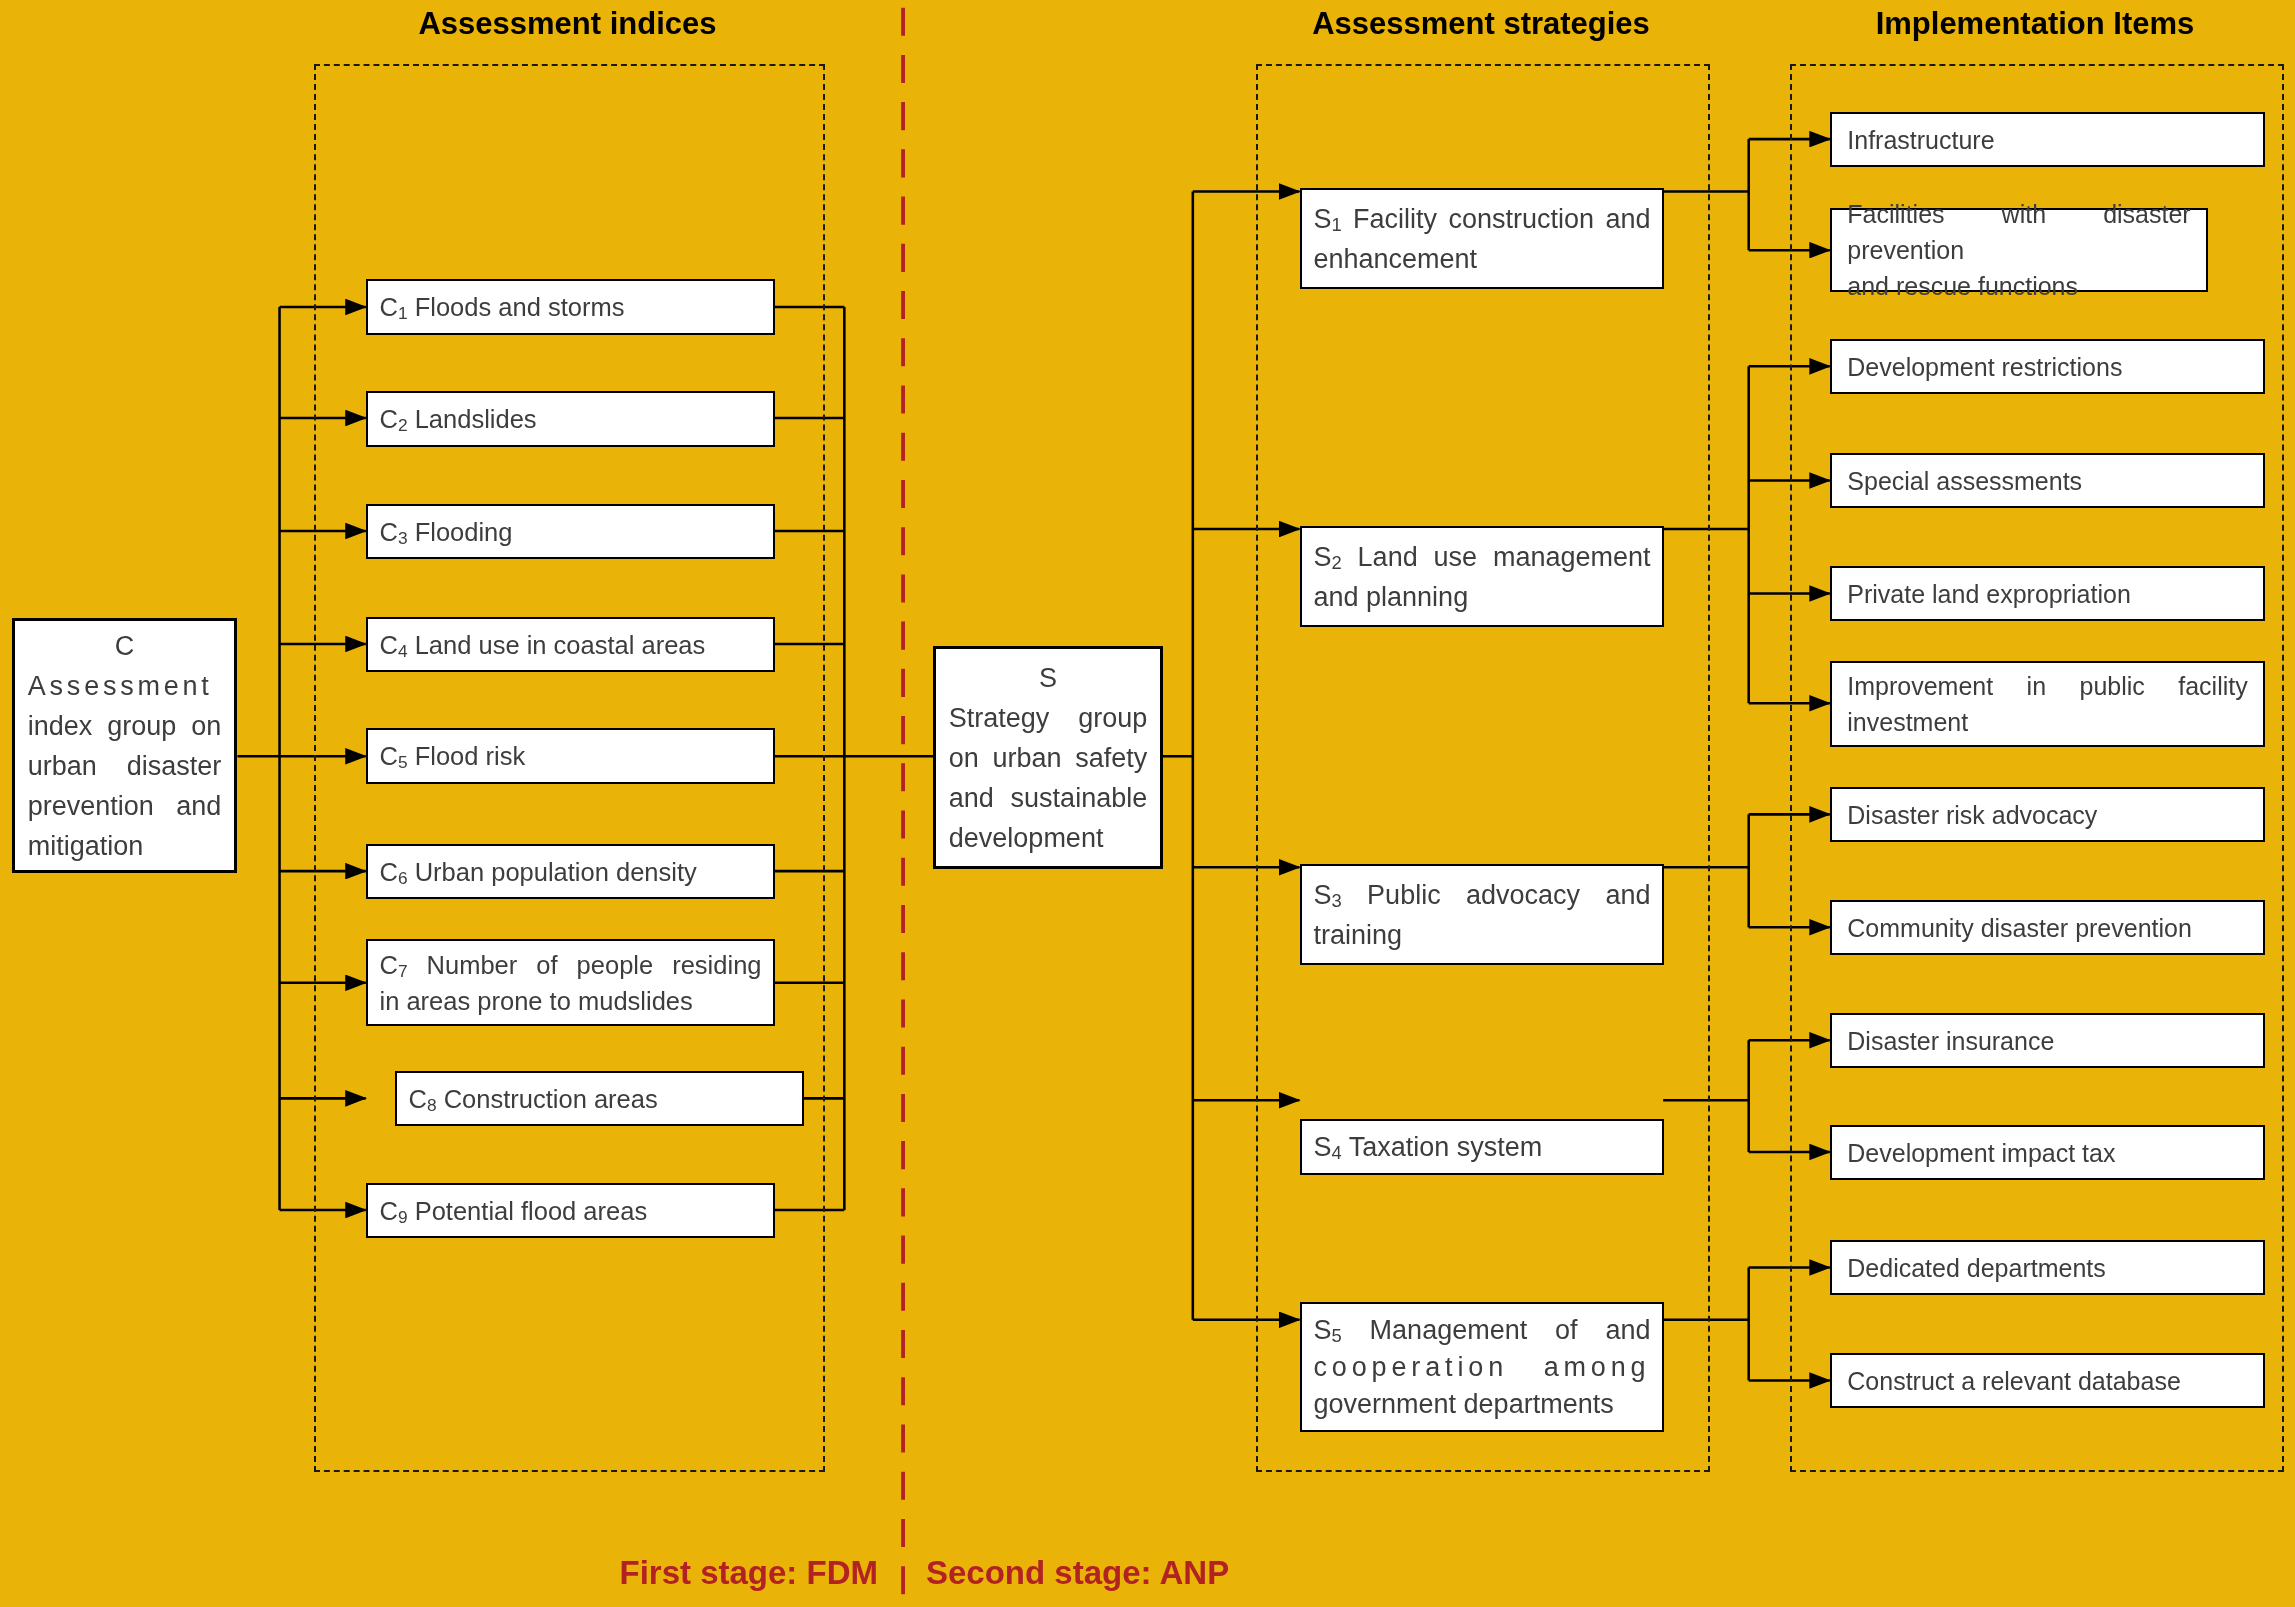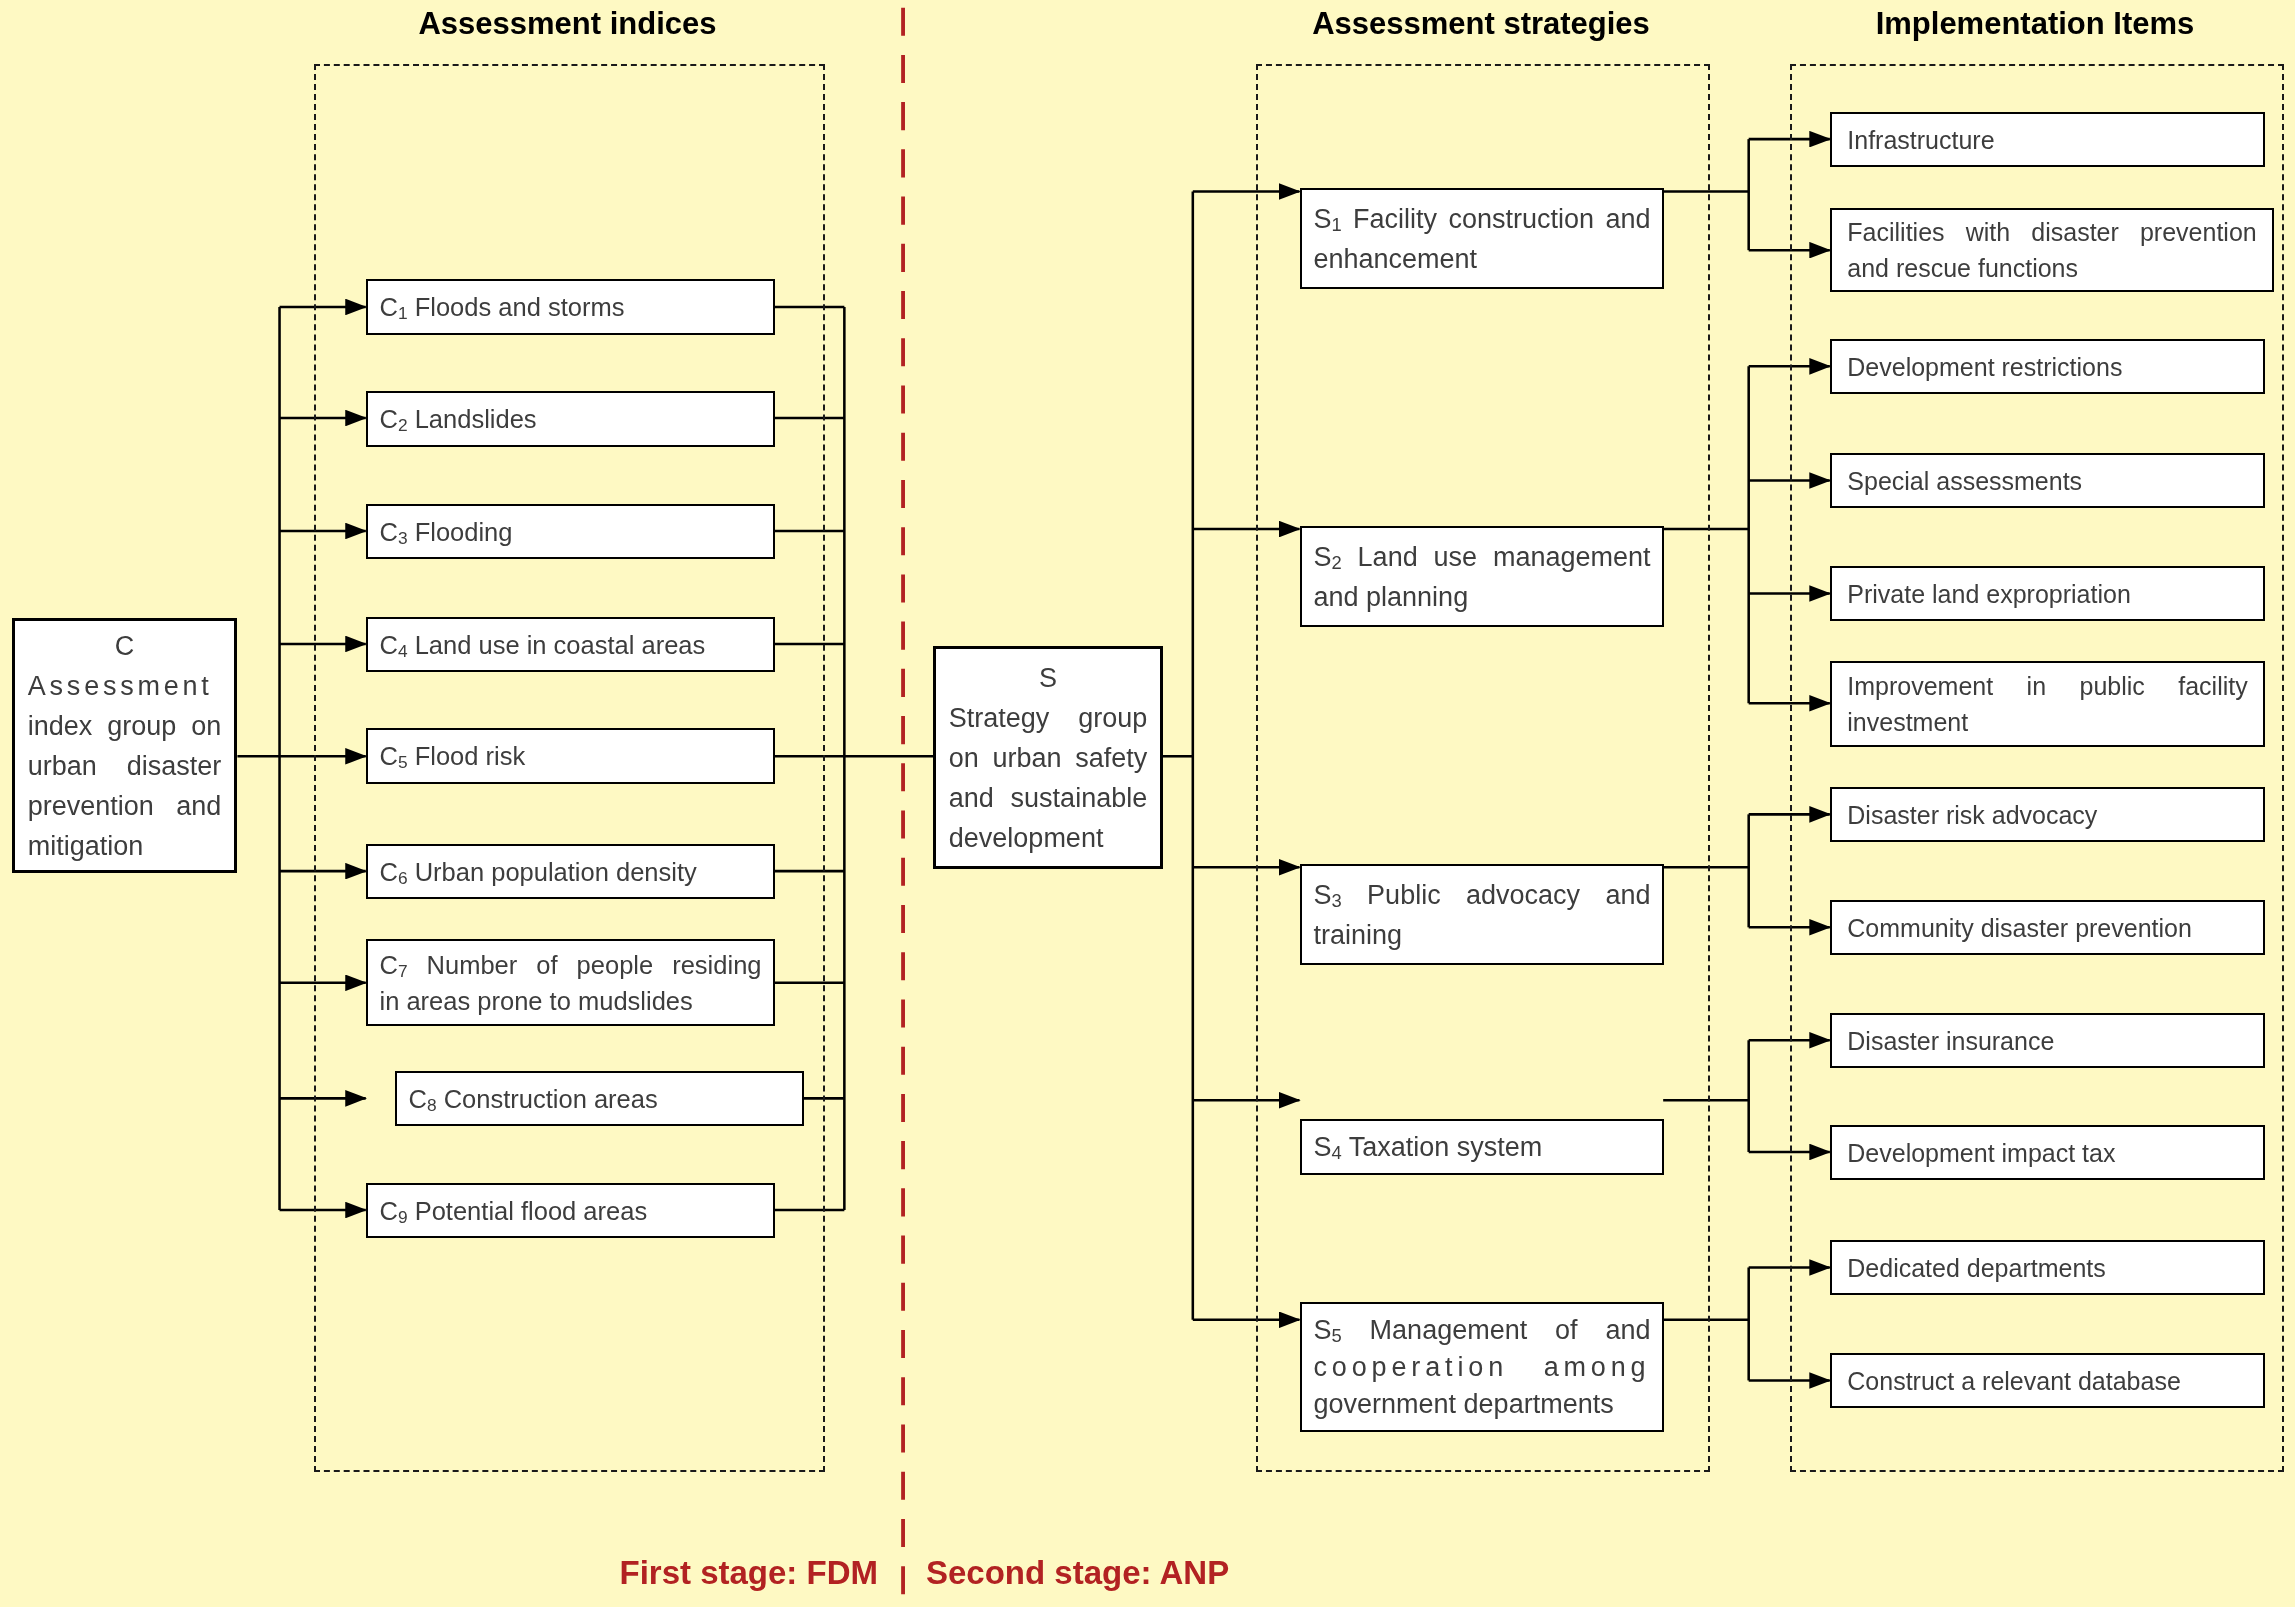--- a/index.html
+++ b/index.html
@@ -1,16 +1,16 @@
 <!DOCTYPE html>
 <html style="font-size:10.2px"><head>
 <meta charset="utf-8">
 <style>
   html,body{margin:0;padding:0;background:#ffffff;}
-  .canvas{position:relative;width:2295px;height:1607px;background:#fef9c3;
+  .canvas{position:relative;width:2295px;height:1607px;background:#eab308;
           font-family:"Liberation Sans",sans-serif;color:#3d3d3d;overflow:hidden;}
   .wires{position:absolute;left:0;top:0;}
   .hdr{position:absolute;font-weight:bold;font-size:31px;color:#000;text-align:center;}
   .container{position:absolute;border:2.6px dashed #1a1a1a;background:transparent;}
   .gbox{position:absolute;border:3.2px solid #000;background:#fff;box-sizing:border-box;
         display:flex;flex-direction:column;justify-content:center;
         padding:0 12.8px;font-size:27px;line-height:40px;}
   .nbox{position:absolute;border:2.6px solid #000;background:#fff;box-sizing:border-box;
         display:flex;flex-direction:column;justify-content:center;padding:0 11.5px;}
   .cbox{font-size:25.5px;line-height:36px;}
@@ -171,21 +171,21 @@
   </div>
   <div class="nbox sbox" style="left:1300px;top:1255px;width:364px;height:130px;line-height:37px;">
     <div class="jline"><span class="pfx"><span>S</span><sub>5</sub></span> <span>Management of and</span></div>
     <div class="lsp-s5">cooperation among</div>
     <div class="lline">government departments</div>
   </div>
 
   <div class="nbox ibox" style="left:1830px;top:112px;width:435px;height:55px;">
     <div class="lline">Infrastructure</div>
   </div>
-  <div class="nbox ibox" style="left:1830px;top:208px;width:444px;height:84px;">
+  <div class="nbox ibox" style="left:1830px;top:208px;width:378px;height:84px;">
     <div class="jline">Facilities with disaster prevention</div>
     <div class="lline">and rescue functions</div>
   </div>
   <div class="nbox ibox" style="left:1830px;top:339px;width:435px;height:55px;">
     <div class="lline">Development restrictions</div>
   </div>
   <div class="nbox ibox" style="left:1830px;top:453px;width:435px;height:55px;">
     <div class="lline">Special assessments</div>
   </div>
   <div class="nbox ibox" style="left:1830px;top:566px;width:435px;height:55px;">

